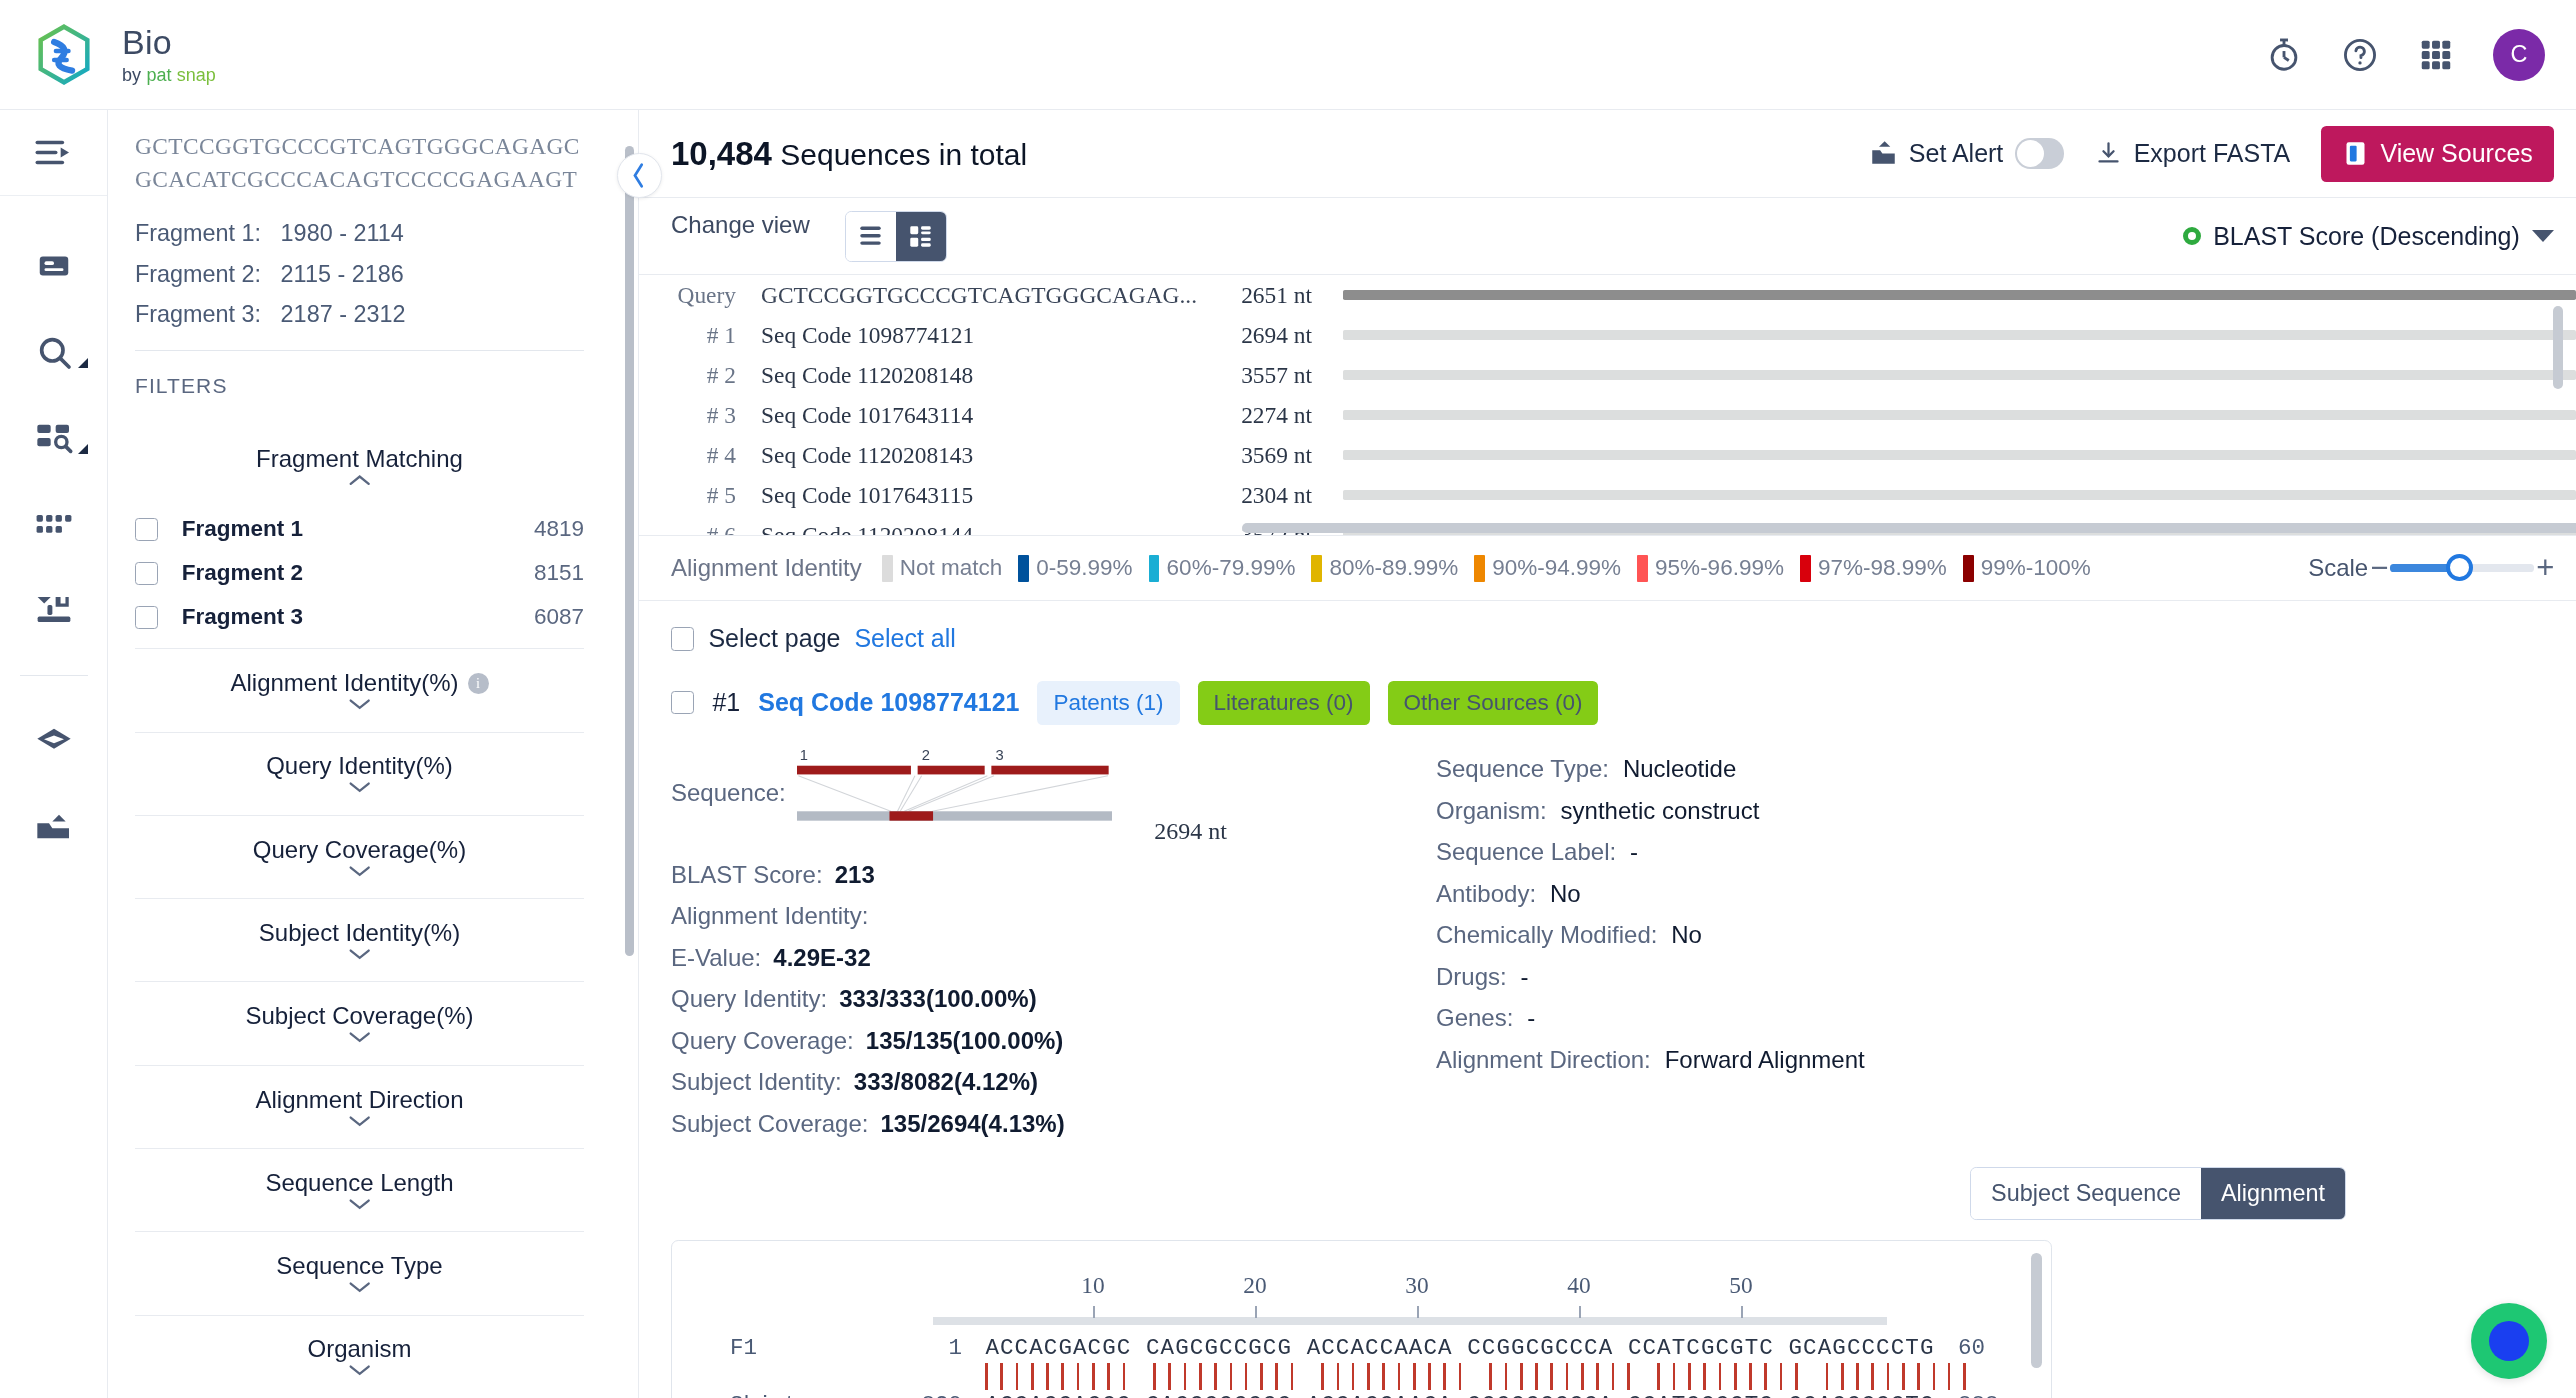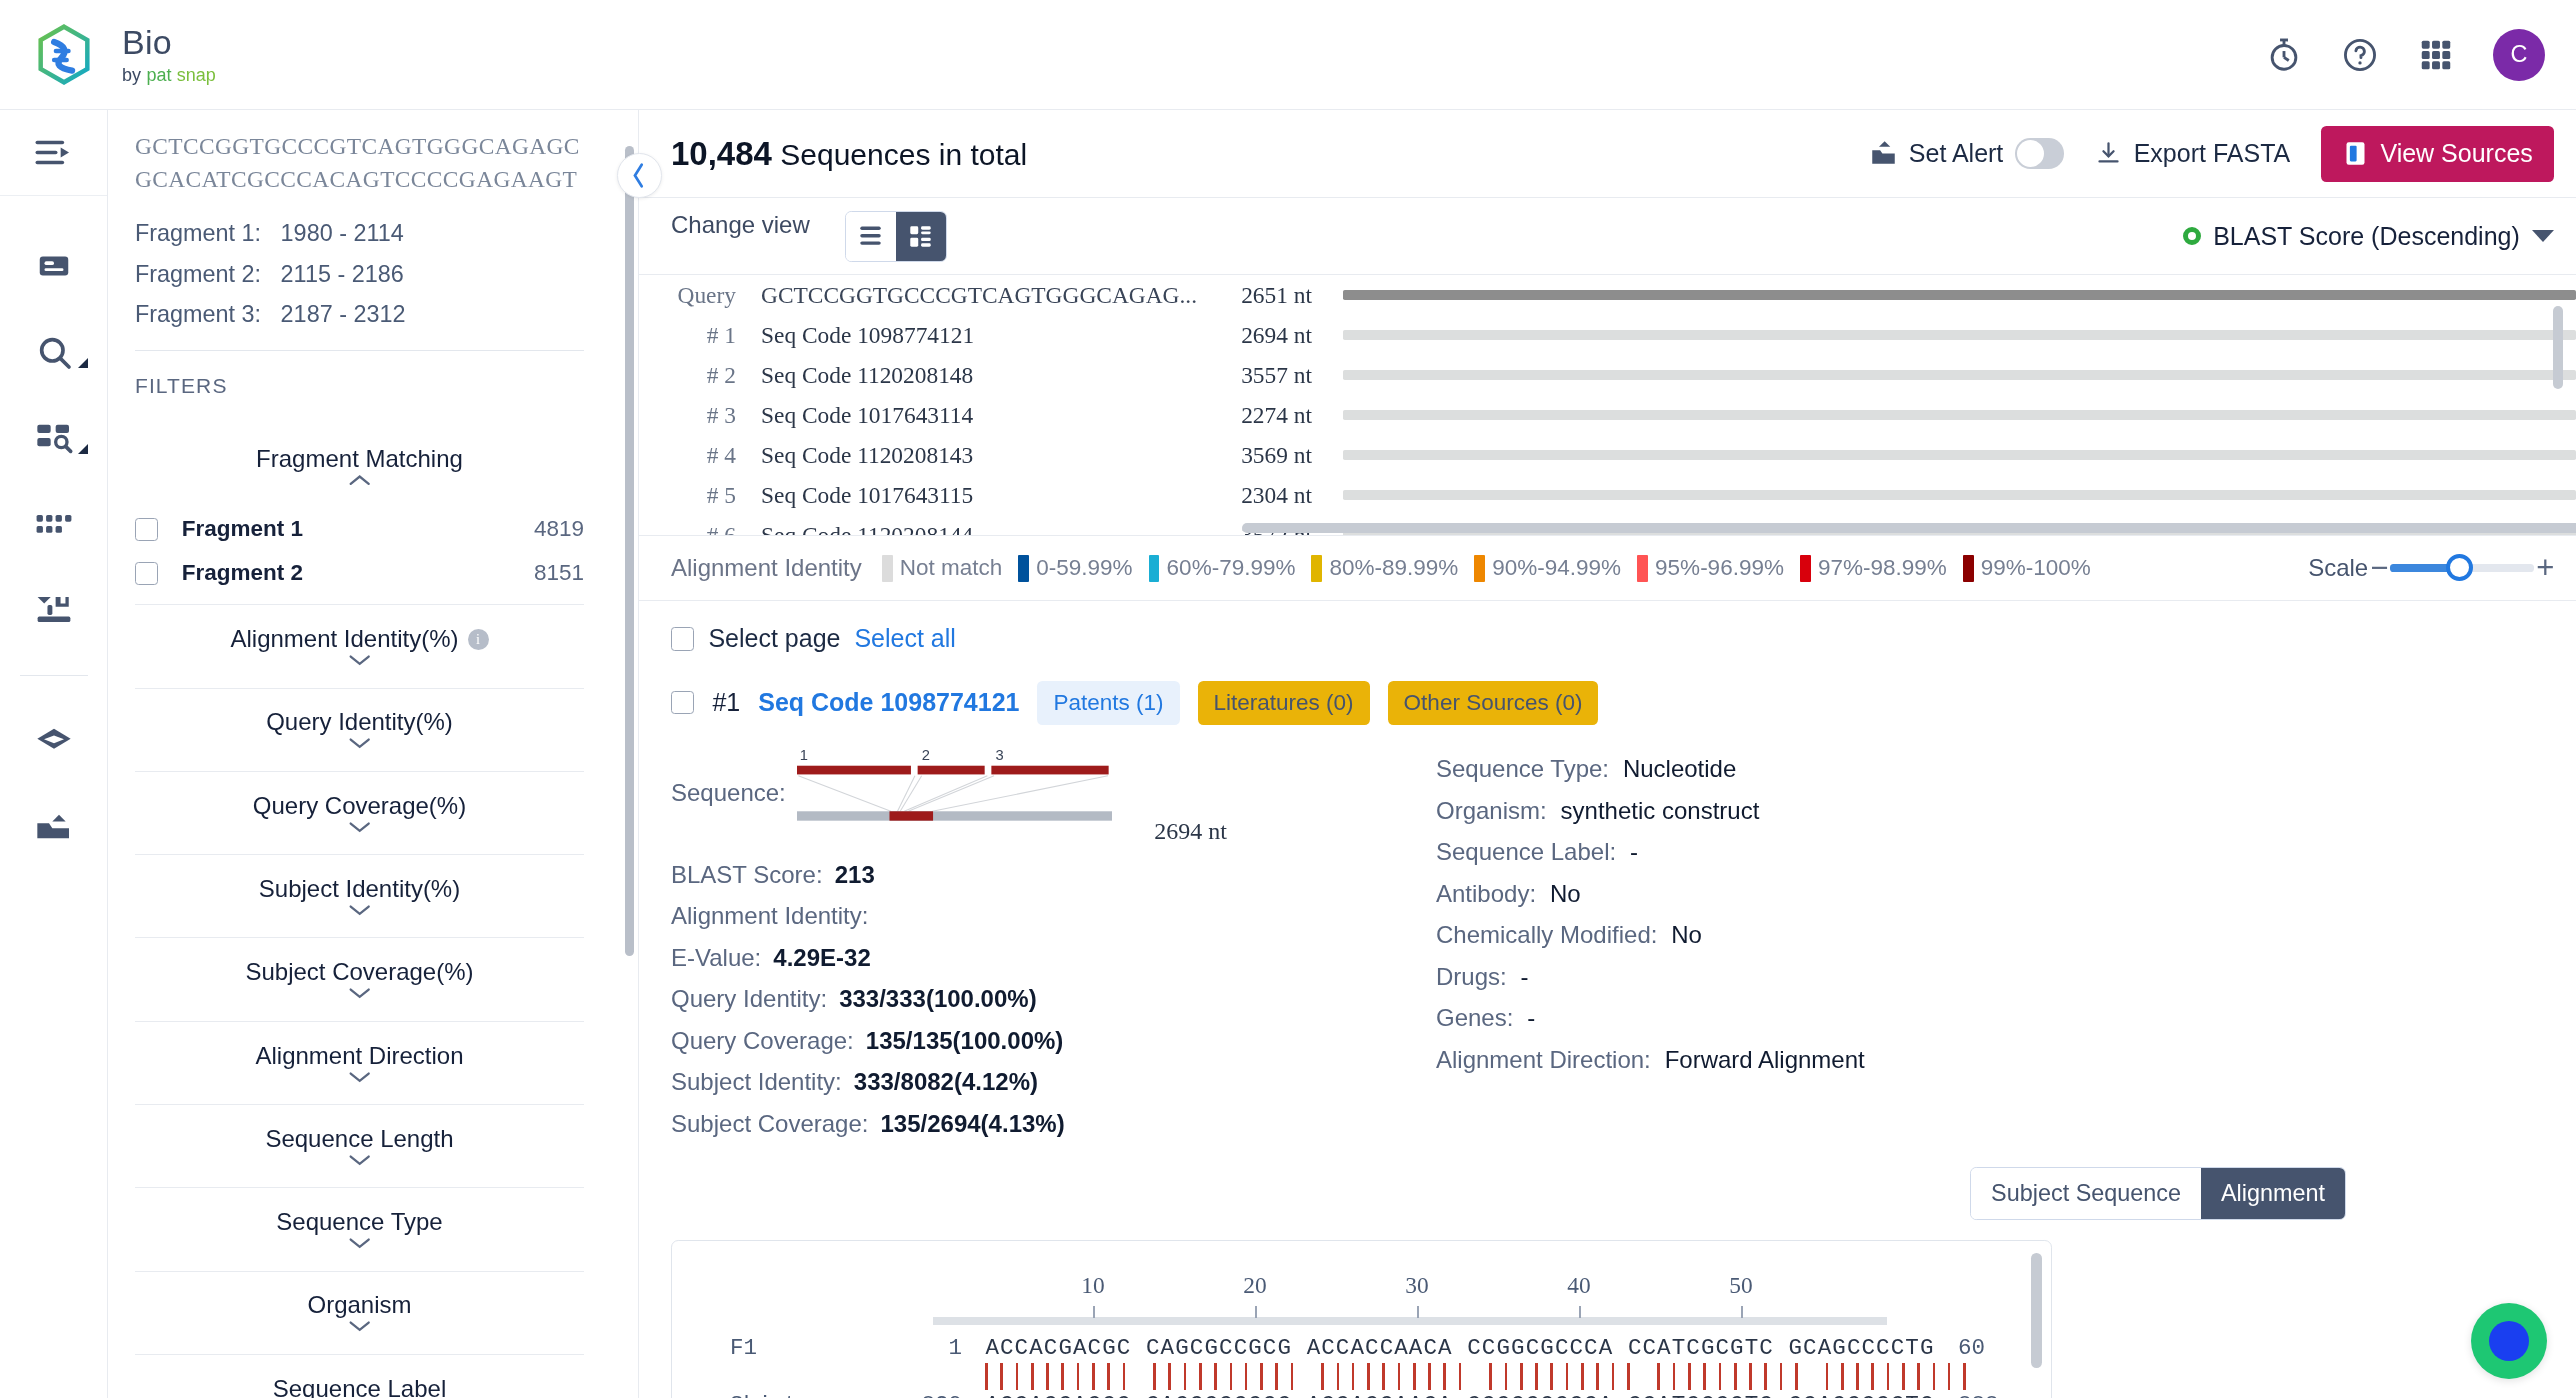--- a/index.html
+++ b/index.html
@@ -170,21 +170,21 @@
 
   
   .select-row { display: flex; align-items: center; gap: 14px; padding: 23.4px 0 20px 32px; }
   .select-label { font-size: 25px; color: #1c2a43; }
   .select-all { font-size: 25px; color: #2178e0; cursor: pointer; }
 
   
   .result-head { display: flex; align-items: center; gap: 18px; padding: 7.2px 0 0 32px; }
   .res-num { font-size: 25px; color: #16213a; }
   .res-id { font-size: 25px; color: #2178e0; font-weight: bold; cursor: pointer; }
-  .pill { font-size: 22.5px; padding: 9px 16px; border-radius: 5.4px; background: #eab308;
+  .pill { font-size: 22.5px; padding: 9px 16px; border-radius: 5.4px; background: #84cc16;
     color: #46546e; cursor: pointer; }
   .pill.active { background: #e8f1fc; color: #2178e0; }
 
   .detail { display: flex; padding: 23.4px 0 0 32px; }
   .detail-left { width: 711px; }
   .seq-diagram-row { display: flex; align-items: flex-start; gap: 10.8px; }
   .seq-lbl { font-size: 24px; color: #5a6780; padding-top: 31px; white-space: nowrap; }
   .nt-label { font-size: 24px; color: #2b3648; padding-top: 70px; padding-left: 32px;
     font-family: "Liberation Serif", serif; }
 
@@ -385,20 +385,25 @@
       <div class="fgroup-body">
         <div class="check-row">
           <span class="cbox"></span>
           <span class="check-label">Fragment 1</span>
           <span class="check-count">4819</span>
         </div>
         <div class="check-row">
           <span class="cbox"></span>
           <span class="check-label">Fragment 2</span>
           <span class="check-count">8151</span>
+        </div>
+        <div class="check-row">
+          <span class="cbox"></span>
+          <span class="check-label">Fragment 3</span>
+          <span class="check-count">6087</span>
         </div>
       </div>
 
       <div class="row-line"></div>
       <div class="fgroup-head">
         <span class="fgroup-title">
           <span>Alignment Identity(%)</span>
           <span class="info-dot">i</span>
         </span>
         <svg class="chev" viewBox="0 0 26 16" fill="none" stroke="currentColor" stroke-width="2.6" stroke-linecap="round">

